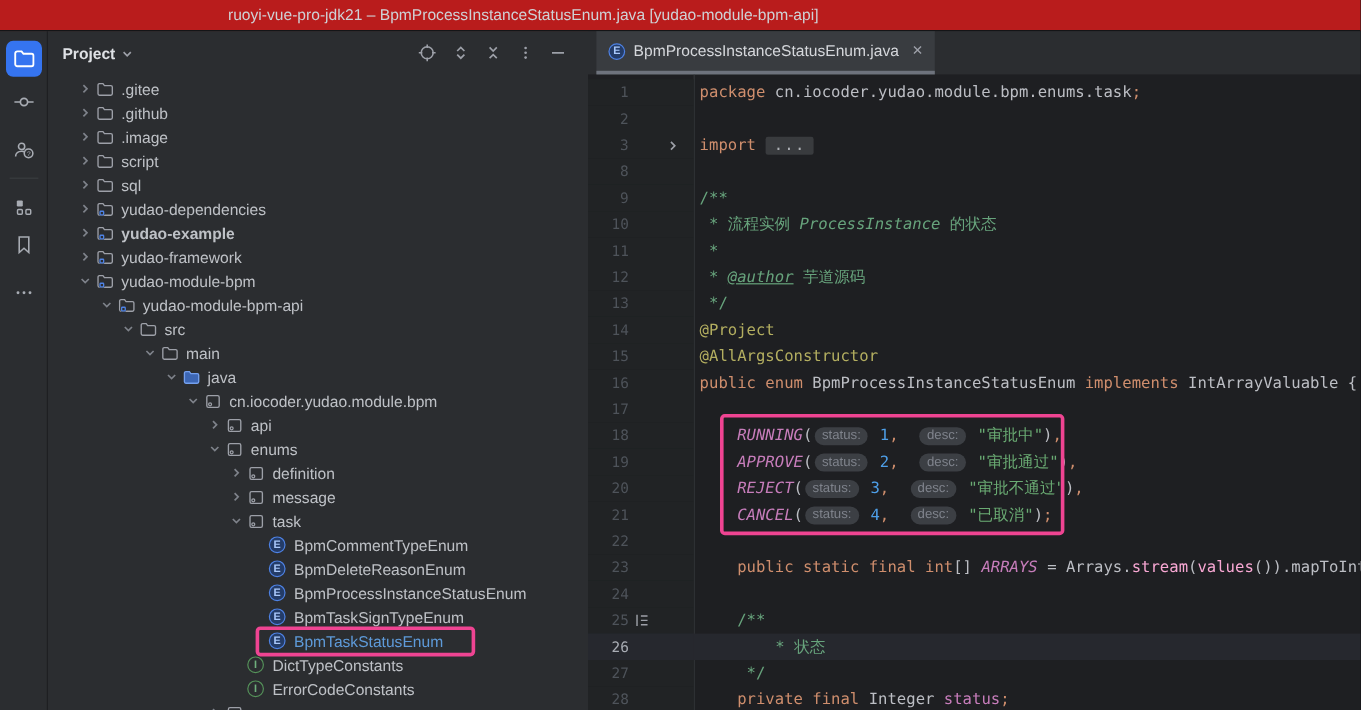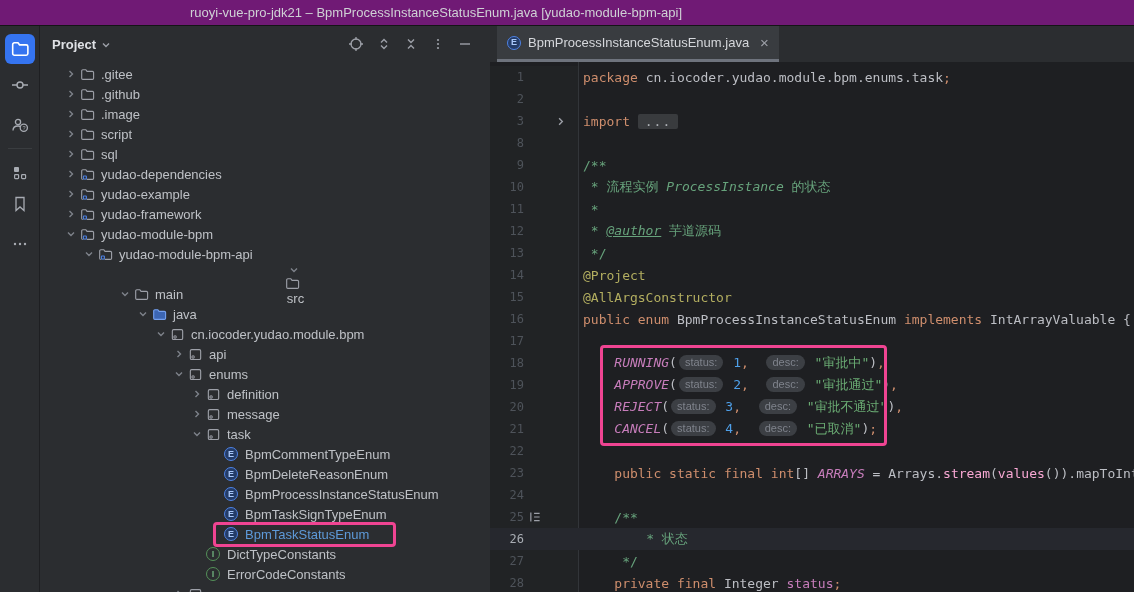--- a/index.html
+++ b/index.html
@@ -5,21 +5,21 @@
   * { margin:0; padding:0; box-sizing:border-box; }
   html,body { background:#000; }
   .window {
     position:relative; width:1134px; height:592px; overflow:hidden;
     background:#1E1F22; font-family:"Liberation Sans", sans-serif;
     -webkit-font-smoothing:antialiased;
   }
   
   .titlebar {
     position:absolute; left:0; top:0; width:100%; height:26px;
-    background:#701a75; border-bottom:1px solid #141517;
+    background:#b91c1c; border-bottom:1px solid #141517;
   }
   .titlebar .title {
     position:absolute; left:190px; top:5px;
     color:#CFD1D5; font-size:13px; white-space:nowrap;
   }
   
   .main { position:absolute; left:0; top:26px; right:0; bottom:0; display:flex; }
   
   .stripe {
     width:40px; background:#2B2D30; border-right:1px solid #1E1F22;
@@ -266,21 +266,21 @@
             </span>
             <span class="ticon">
               <svg width="15" height="15" viewBox="0 0 16 16">
                 <path d="M1.8 4.2c0-.7.6-1.3 1.3-1.3h3.1l1.3 1.7h5.7c.7 0 1.3.6 1.3 1.3v6c0 .7-.6 1.3-1.3 1.3H3.1c-.7 0-1.3-.6-1.3-1.3z" fill="none" stroke="#9DA0A8" stroke-width="1.2"></path>
                 <rect x="2.6" y="8.6" width="5" height="5" rx="1" fill="#2B2D30"></rect>
                 <rect x="3.6" y="9.6" width="3.2" height="3.2" rx="0.6" fill="none" stroke="#4E82E4" stroke-width="1.2"></rect>
               </svg>
             </span>
             <span class="tlabel">yudao-dependencies</span>
           </div>
-          <div class="trow" style="padding-left: 22px;">
+          <div class="trow" style="padding-left: 22px; font-weight: bold;">
             <span class="slot">
               <svg width="12" height="12" viewBox="0 0 12 12">
                 <path d="M4.5 3l3 3-3 3" fill="none" stroke="#7E828A" stroke-width="1.4"></path>
               </svg>
             </span>
             <span class="ticon">
               <svg width="15" height="15" viewBox="0 0 16 16">
                 <path d="M1.8 4.2c0-.7.6-1.3 1.3-1.3h3.1l1.3 1.7h5.7c.7 0 1.3.6 1.3 1.3v6c0 .7-.6 1.3-1.3 1.3H3.1c-.7 0-1.3-.6-1.3-1.3z" fill="none" stroke="#9DA0A8" stroke-width="1.2"></path>
                 <rect x="2.6" y="8.6" width="5" height="5" rx="1" fill="#2B2D30"></rect>
                 <rect x="3.6" y="9.6" width="3.2" height="3.2" rx="0.6" fill="none" stroke="#4E82E4" stroke-width="1.2"></rect>
@@ -326,21 +326,21 @@
             </span>
             <span class="ticon">
               <svg width="15" height="15" viewBox="0 0 16 16">
                 <path d="M1.8 4.2c0-.7.6-1.3 1.3-1.3h3.1l1.3 1.7h5.7c.7 0 1.3.6 1.3 1.3v6c0 .7-.6 1.3-1.3 1.3H3.1c-.7 0-1.3-.6-1.3-1.3z" fill="none" stroke="#9DA0A8" stroke-width="1.2"></path>
                 <rect x="2.6" y="8.6" width="5" height="5" rx="1" fill="#2B2D30"></rect>
                 <rect x="3.6" y="9.6" width="3.2" height="3.2" rx="0.6" fill="none" stroke="#4E82E4" stroke-width="1.2"></rect>
               </svg>
             </span>
             <span class="tlabel">yudao-module-bpm-api</span>
           </div>
-          <div class="trow" style="padding-left: 58px; flex-direction: column;">
+          <div class="trow" style="padding-left: 58px;">
             <span class="slot">
               <svg width="12" height="12" viewBox="0 0 12 12">
                 <path d="M3 4.5l3 3 3-3" fill="none" stroke="#7E828A" stroke-width="1.4"></path>
               </svg>
             </span>
             <span class="ticon">
               <svg width="15" height="15" viewBox="0 0 16 16">
                 <path d="M1.8 4.2c0-.7.6-1.3 1.3-1.3h3.1l1.3 1.7h5.7c.7 0 1.3.6 1.3 1.3v6c0 .7-.6 1.3-1.3 1.3H3.1c-.7 0-1.3-.6-1.3-1.3z" fill="none" stroke="#9DA0A8" stroke-width="1.2"></path>
               </svg>
             </span>

